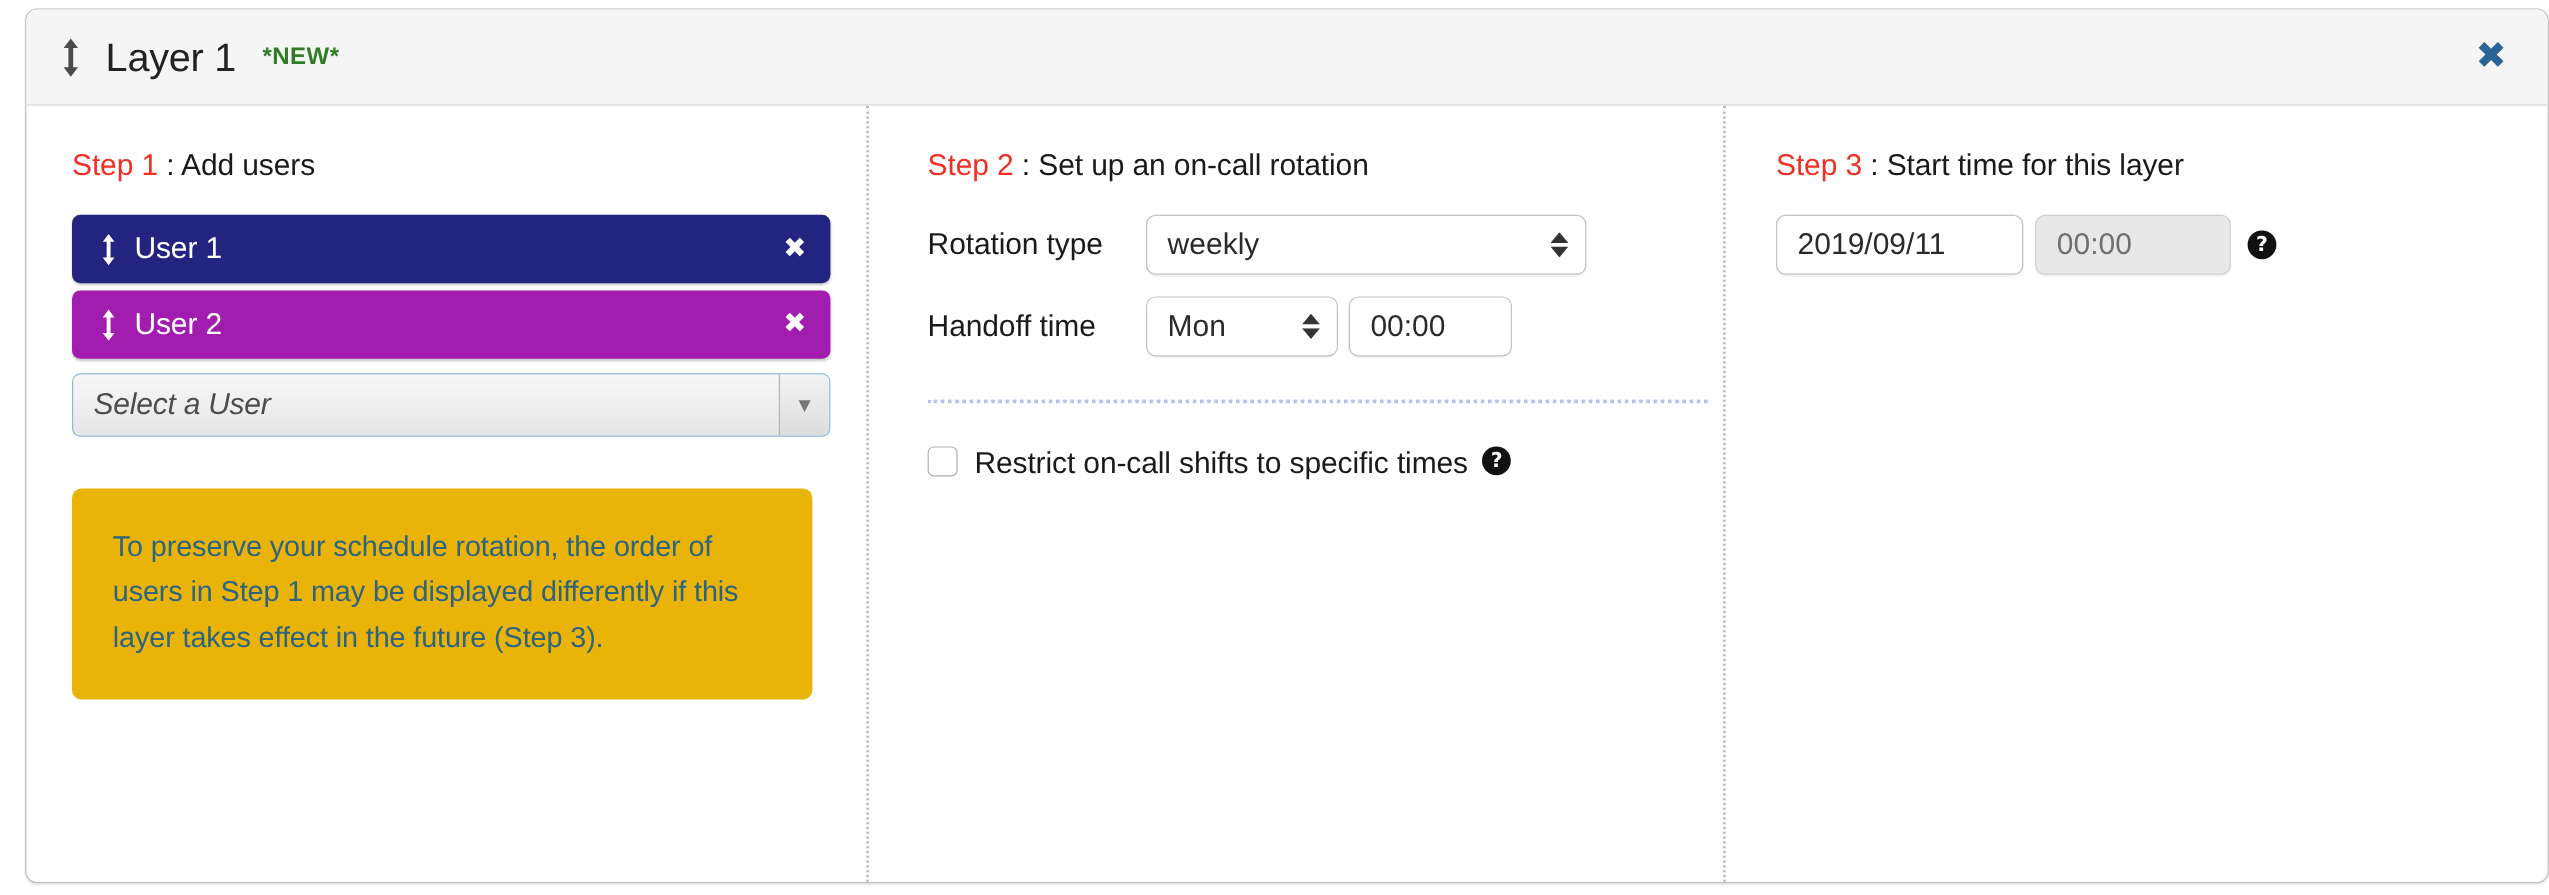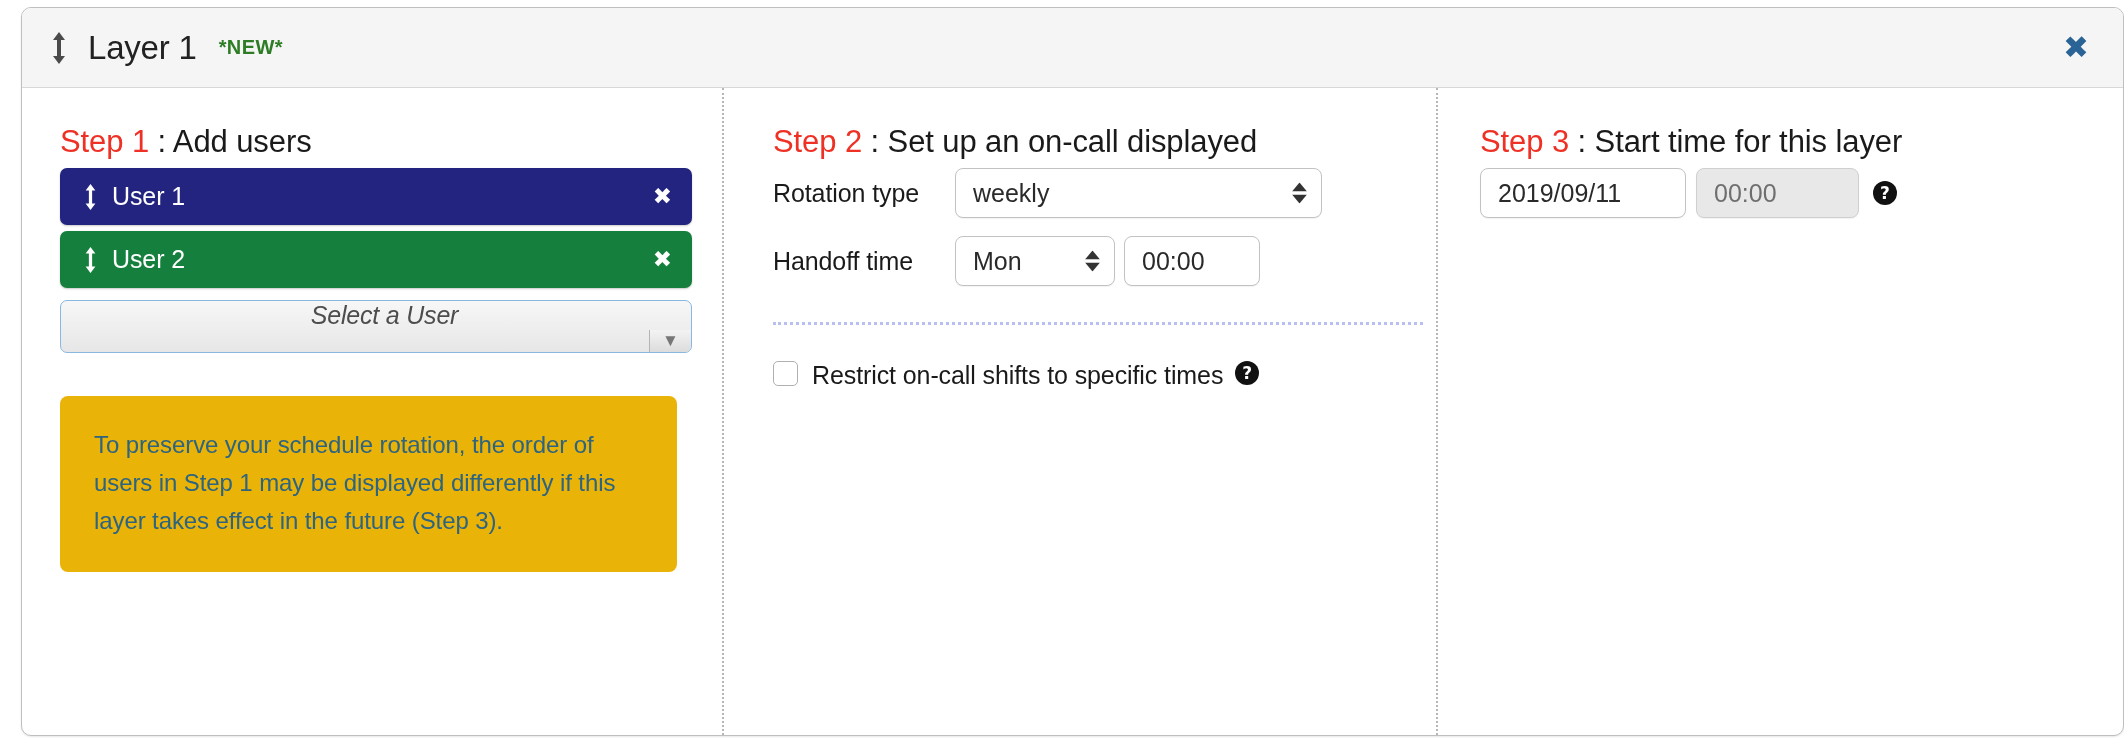--- a/index.html
+++ b/index.html
@@ -88,24 +88,24 @@
   #col-step3 { flex: 1; padding-left: 42px; padding-right: 30px; }
 
   .vdivider {
     width: 0;
     border-left: 2px dotted #b6b6b6;
     margin: 0;
     align-self: stretch;
   }
 
   .step-heading {
-    font-size: 31px;
+    font-size: 25px;
     color: #1a1a1a;
     white-space: nowrap;
-    margin-bottom: 8px;
+    margin-bottom: 26px;
     letter-spacing: -0.1px;
   }
   .step-heading .step-num { color: #ee3124; }
 
   
   .user-row {
     position: relative;
     height: 57px;
     border-radius: 7px;
     display: flex;
@@ -142,21 +142,20 @@
     position: relative;
     height: 53px;
     margin-top: 12px;
     border: 1px solid #88b8e0;
     border-radius: 7px;
     background: linear-gradient(#f7f7f7, #e6e6e6);
     display: flex;
     align-items: center;
     overflow: hidden;
     cursor: pointer;
-    flex-direction: column;
   }
   #select-user .su-text {
     font-size: 25px;
     font-style: italic;
     color: #4d4d4d;
     padding-left: 17px;
     letter-spacing: -0.2px;
   }
   #select-user .su-arrow {
     margin-left: auto;
@@ -325,21 +324,21 @@
         <div class="user-row" style="background:#23247f;">
           <span class="uh">
             <svg width="13" height="28" viewBox="0 0 16 34" aria-hidden="true">
               <path d="M8 1 L14 9 L10 9 L10 25 L14 25 L8 33 L2 25 L6 25 L6 9 L2 9 Z" fill="#ffffff"></path>
             </svg>
           </span>
           <span class="uname">User 1</span>
           <span class="uclose">✖</span>
         </div>
 
-        <div class="user-row" style="background:#15803d;">
+        <div class="user-row" style="background:#a21caf;">
           <span class="uh">
             <svg width="13" height="28" viewBox="0 0 16 34" aria-hidden="true">
               <path d="M8 1 L14 9 L10 9 L10 25 L14 25 L8 33 L2 25 L6 25 L6 9 L2 9 Z" fill="#ffffff"></path>
             </svg>
           </span>
           <span class="uname">User 2</span>
           <span class="uclose">✖</span>
         </div>
       </div>
 
@@ -348,21 +347,21 @@
         <span class="su-arrow">▼</span>
       </div>
 
       <div id="info-box">To preserve your schedule rotation, the order of users in Step 1 may be displayed differently if this layer takes effect in the future (Step 3).</div>
     </div>
 
     <div class="vdivider"></div>
 
     <div class="col" id="col-step2">
       <div class="step-heading">
-        <span class="step-num">Step 2</span><span> : </span><span>Set up an on-call displayed</span>
+        <span class="step-num">Step 2</span><span> : </span><span>Set up an on-call rotation</span>
       </div>
 
       <div class="form-row">
         <span class="form-label">Rotation type</span>
         <div class="native-select" id="rotation-type-select">
           <span>weekly</span>
           <span class="spin">
             <svg width="15" height="9" viewBox="0 0 15 9" aria-hidden="true">
                 <path d="M7.5 0 L15 9 L0 9 Z" fill="#333"></path>
               </svg>

